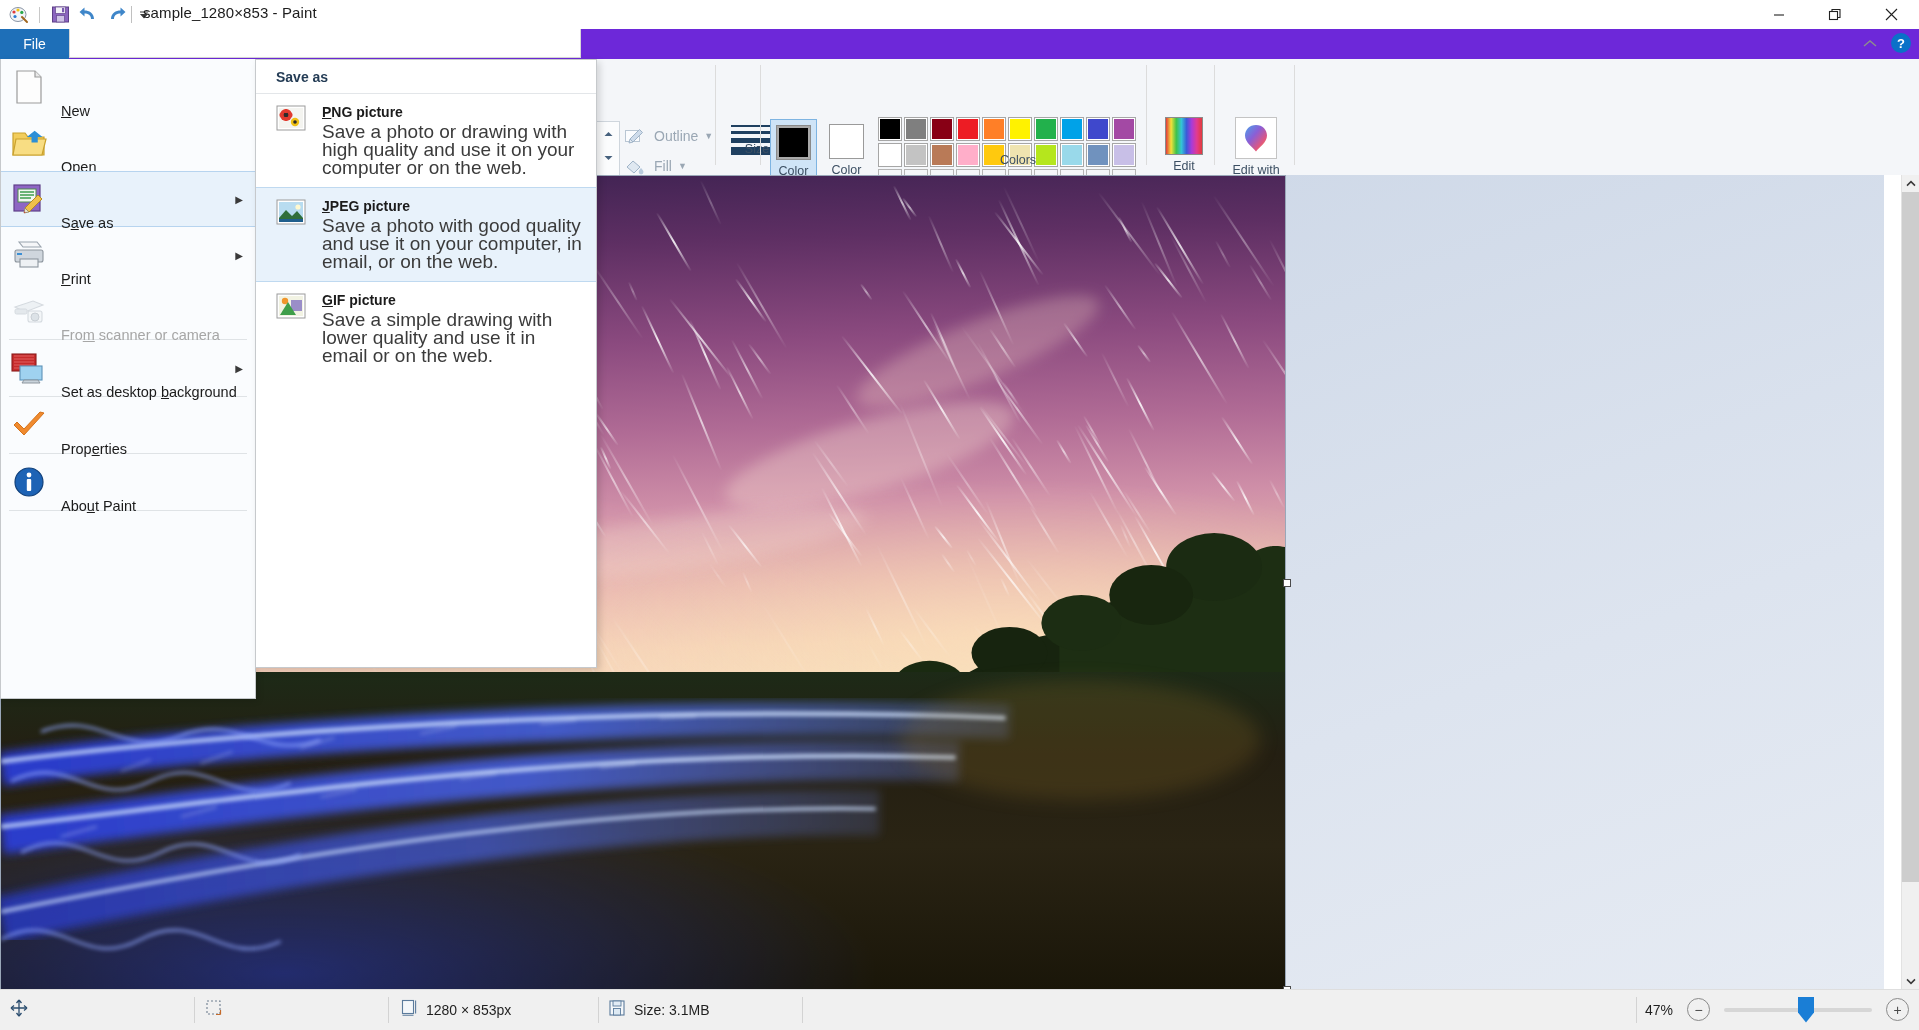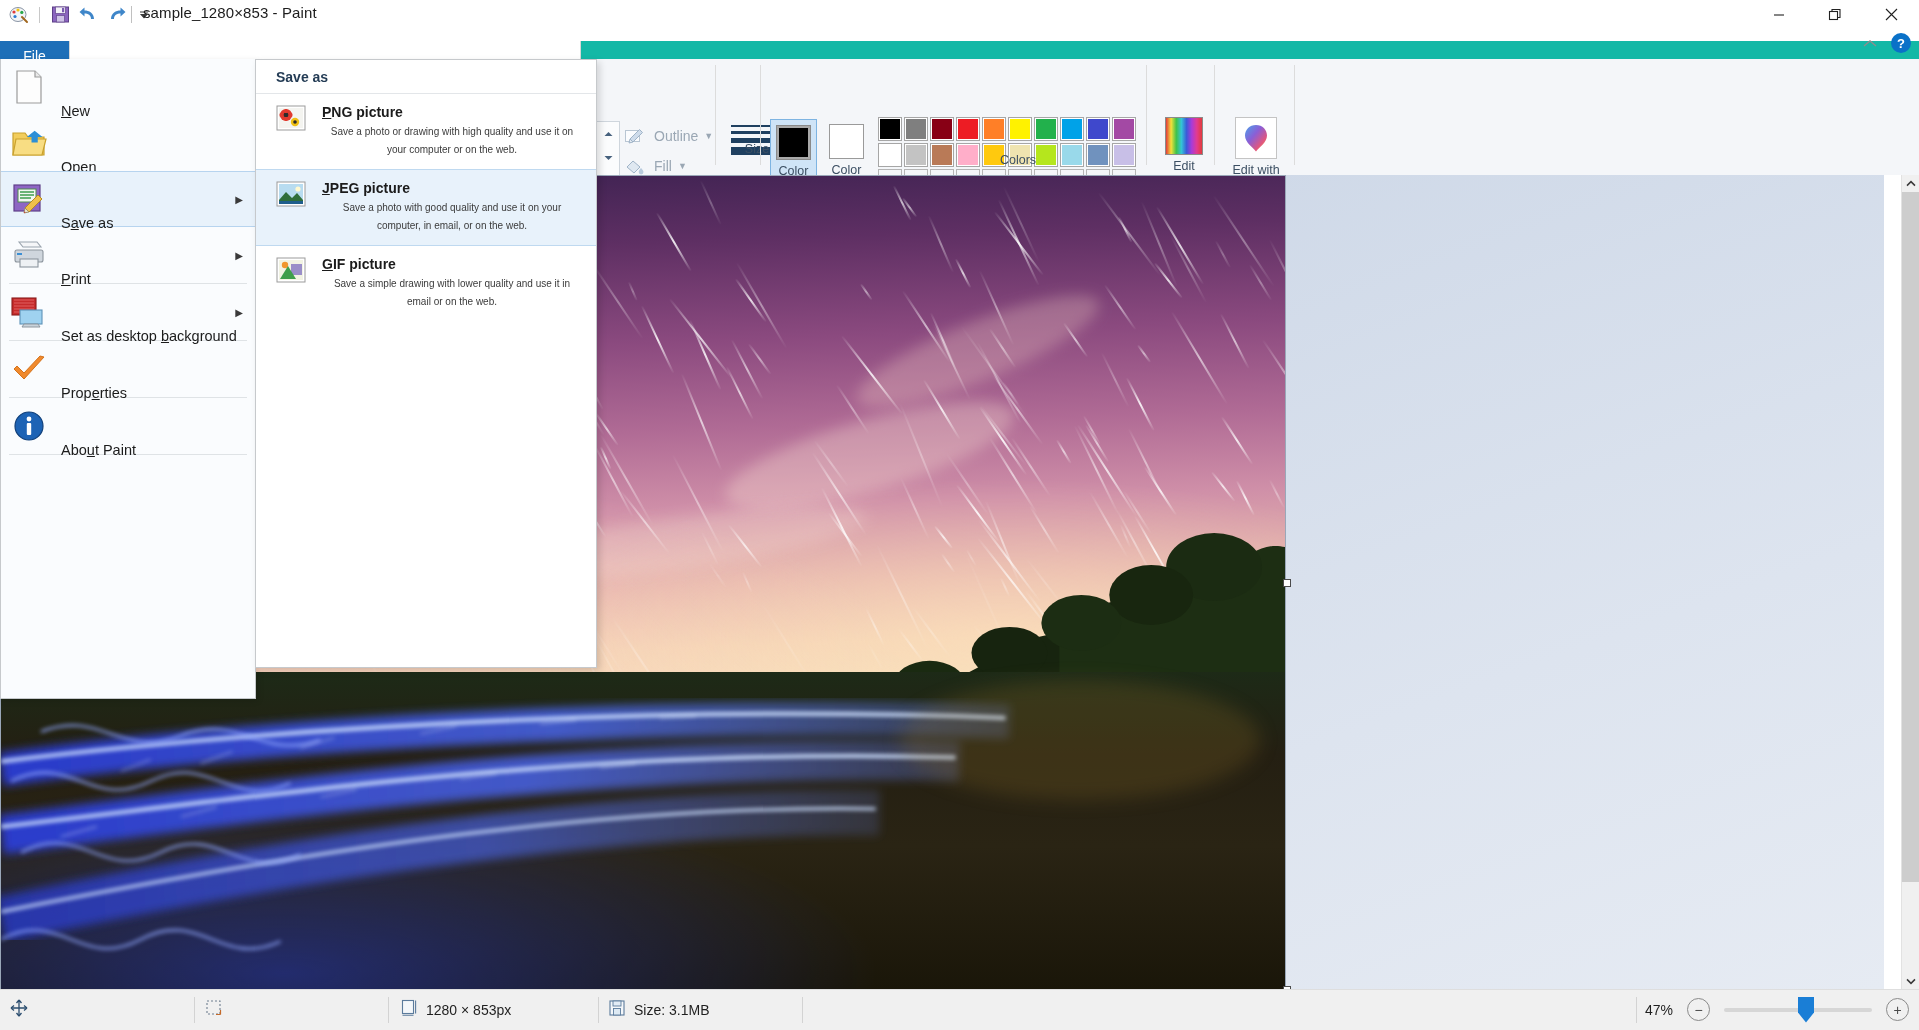--- a/index.html
+++ b/index.html
@@ -16,21 +16,21 @@
   .qat{position:absolute;left:6px;top:2px;display:flex;align-items:center;height:25px;gap:2px;}
   .qat-btn{width:26px;height:24px;display:flex;align-items:center;justify-content:center;cursor:default;}
   .qat-sep{width:1px;height:16px;background:#c8c8c8;margin:0 5px;}
   .title-text{position:absolute;left:143px;top:4px;font-size:15px;color:#1c1c1c;letter-spacing:.1px;}
   .title-bar-divider{position:absolute;left:131px;top:6px;width:1px;height:17px;background:#c0c0c0;}
   .wincontrols{position:absolute;right:0;top:0;display:flex;height:29px;}
   .wc{width:56px;height:29px;display:flex;align-items:center;justify-content:center;}
   .wc svg{display:block;}
 
   
-  .tabstrip{position:absolute;left:0;top:29px;width:1919px;height:30px;background:#14b8a6;border-bottom:1px solid #d4d4d4;margin-top:12px;}
+  .tabstrip{position:absolute;left:0;top:29px;width:1919px;height:30px;background:#6d28d9;border-bottom:1px solid #d4d4d4;}
   .tab-file{position:absolute;left:0;top:0;width:69px;height:30px;background:#1e6fb8;color:#fff;
     display:flex;align-items:center;justify-content:center;font-size:14px;}
   .tab-blank{position:absolute;left:69px;top:0;width:512px;height:29px;background:#ffffff;border:1px solid #d7d7d7;border-top:none;box-sizing:border-box;}
   .ribbon-right-icons{position:absolute;right:8px;top:33px;display:flex;align-items:center;gap:12px;}
   .chev-up{width:18px;height:18px;display:flex;align-items:center;justify-content:center;}
   .help-btn{width:20px;height:20px;border-radius:50%;background:#0a71c8;color:#fff;font-size:13px;
      display:flex;align-items:center;justify-content:center;font-weight:bold;}
 
   
   .ribbon{position:absolute;left:0;top:59px;width:1919px;height:116px;background:#f4f6f9;border-bottom:1px solid #d0d0d0;}
@@ -91,21 +91,21 @@
   
   .submenu{position:absolute;left:255px;top:59px;width:342px;height:609px;background:#ffffff;
     border:1px solid #c6c9cc;box-sizing:border-box;box-shadow:3px 3px 7px rgba(0,0,0,.14);}
   .sm-title{height:33px;display:flex;align-items:center;padding-left:20px;font-size:14px;font-weight:bold;color:#243c55;
     border-bottom:1px solid #e3e6e9;}
   .sm-item{display:flex;gap:14px;padding:10px 14px 10px 18px;box-sizing:border-box;}
   .sm-item.sel{background:#e8f2fb;border-top:1px solid #bfd9f0;border-bottom:1px solid #bfd9f0;}
   .sm-ico{width:34px;height:30px;flex:0 0 34px;display:flex;align-items:flex-start;justify-content:center;padding-top:1px;}
   .sm-body{flex:1;}
   .sm-head{font-size:14px;font-weight:bold;color:#1b1b1b;margin-bottom:3px;}
-  .sm-desc{font-size:10px;color:#3b3b3b;line-height:18px;text-align:center;}
+  .sm-desc{font-size:19px;color:#3b3b3b;line-height:18px;}
 
   
   .workarea{position:absolute;left:0;top:175px;right:0;bottom:40px;background:#ffffff;}
   .canvas-bg{position:absolute;left:0;top:0;width:1884px;height:815px;
      background:linear-gradient(160deg,#c6d2e4 0%,#cfd9e8 30%,#dde4ef 70%,#e6ebf3 100%);}
   .canvas-img{position:absolute;left:0;top:0;width:1286px;height:815px;overflow:hidden;background:#2b1e3a;border:1px solid #9aa7b8;box-sizing:border-box;}
   .handle{position:absolute;width:6px;height:6px;background:#ffffff;border:1px solid #4b4b4b;}
 
   
   .sky{position:absolute;left:0;top:0;width:100%;height:63%;
@@ -766,20 +766,31 @@
           <svg width="36" height="32" viewBox="0 0 36 32">
             <path d="M8 3 H26 L30 8 H12 Z" fill="#f5f6f8" stroke="#9aa3ad" stroke-width="1.1"></path>
             <rect x="4" y="11" width="28" height="12" rx="2" fill="#cfd6dd" stroke="#8d959e" stroke-width="1.1"></rect>
             <rect x="9" y="20" width="18" height="8" fill="#eef1f4" stroke="#8d959e" stroke-width="1.1"></rect>
             <rect x="6" y="14" width="5" height="2" fill="#3b8fd4"></rect>
           </svg>
         </span>
         <span class="fm-lbl"><span class="fm-u">P</span>rint</span>
         <span class="fm-arrow">▶</span>
       </div>
+      <div class="fm-item disabled">
+        <span class="fm-ico" style="opacity: 0.45;">
+          <svg width="36" height="32" viewBox="0 0 36 32">
+            <path d="M4 12 L22 6 L32 10 L14 17 Z" fill="#dfe5ea" stroke="#a9b2bb" stroke-width="1.1"></path>
+            <rect x="4" y="14" width="12" height="5" rx="1.5" fill="#c8d0d8" stroke="#a9b2bb" stroke-width="1"></rect>
+            <rect x="17" y="16" width="14" height="11" rx="2" fill="#eceff2" stroke="#a9b2bb" stroke-width="1.1"></rect>
+            <circle cx="24" cy="22" r="4" fill="#b9c3cc" stroke="#8f99a3" stroke-width="1"></circle>
+          </svg>
+        </span>
+        <span class="fm-lbl">Fro<span class="fm-u">m</span> scanner or camera</span>
+      </div>
       <div class="fm-div"></div>
       <div class="fm-item">
         <span class="fm-ico">
           <svg width="38" height="34" viewBox="0 0 38 34">
             <rect x="2" y="3" width="24" height="17" fill="#c62b2b" stroke="#8a1c1c" stroke-width="1.1"></rect>
             <path d="M4 5 H24 M4 8 H24 M4 11 H24 M4 14 H24 M4 17 H24" stroke="#e06060" stroke-width="1"></path>
             <rect x="10" y="15" width="22" height="14" fill="#9fd2f0" stroke="#5d93b8" stroke-width="1.1"></rect>
             <path d="M14 29 H28 L30 32 H12 Z" fill="#c9d3db" stroke="#8d969e" stroke-width="1"></path>
           </svg>
         </span>

